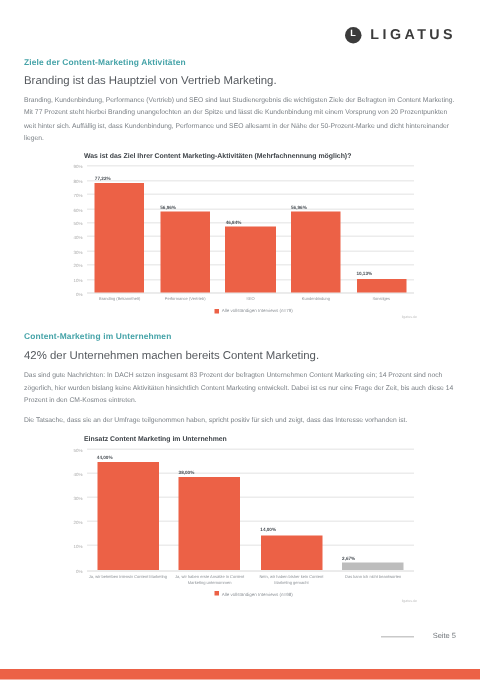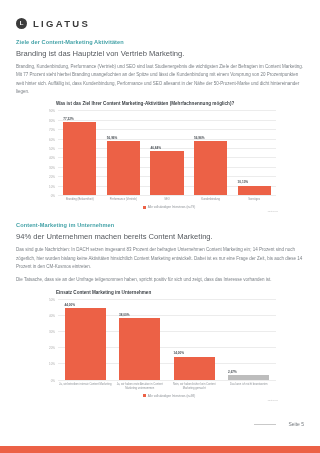--- a/index.html
+++ b/index.html
@@ -7,21 +7,21 @@
   body {
     font-family: "Liberation Sans", sans-serif;
     background:#ffffff;
     color:#4b5157;
     position:relative;
     overflow:hidden;
   }
   .page { position:relative; width:320px; height:453px; padding:0 16px; }
 
   
-  .brandbar { height:30px; display:flex; align-items:center; justify-content:flex-start; padding-top:16px; }
+  .brandbar { height:30px; display:flex; align-items:center; justify-content:flex-end; padding-top:16px; }
   .logo { display:flex; align-items:center; gap:6px; }
   .logo-mark {
     width:11px; height:11px; border-radius:50%;
     background:#3b3b3b; color:#fff;
     font-size:6px; line-height:11px; text-align:center;
     font-weight:bold;
   }
   .logo-text { font-size:9.5px; letter-spacing:2.3px; color:#3b3b3b; font-weight:600; }
 
   
@@ -149,21 +149,21 @@
       </div>
     <div class="legend">
       <span class="legend-swatch"></span>
       <span class="legend-text">Alle vollständigen Interviews (n=79)</span>
     </div>
     <div class="chart-credit">ligatus.de</div>
   </div>
 
   <div class="sec">
     <div class="eyebrow">Content-Marketing im Unternehmen</div>
-    <div class="lede">94% der Unternehmen machen bereits Content Marketing.</div>
+    <div class="lede">42% der Unternehmen machen bereits Content Marketing.</div>
     <div class="body">
       <p>Das sind gute Nachrichten: In DACH setzen insgesamt 83 Prozent der befragten Unternehmen Content Marketing ein; 14 Prozent sind noch zögerlich, hier wurden bislang keine Aktivitäten hinsichtlich Content Marketing entwickelt. Dabei ist es nur eine Frage der Zeit, bis auch diese 14 Prozent in den CM-Kosmos eintreten.</p>
       <p>Die Tatsache, dass sie an der Umfrage teilgenommen haben, spricht positiv für sich und zeigt, dass das Interesse vorhanden ist.</p>
     </div>
   </div>
 
   <div class="chart">
     <div class="chart-title">Einsatz Content Marketing im Unternehmen</div>
     <div class="plot h2" id="plot1">
         <div class="gridline" style="top: 0%;">

